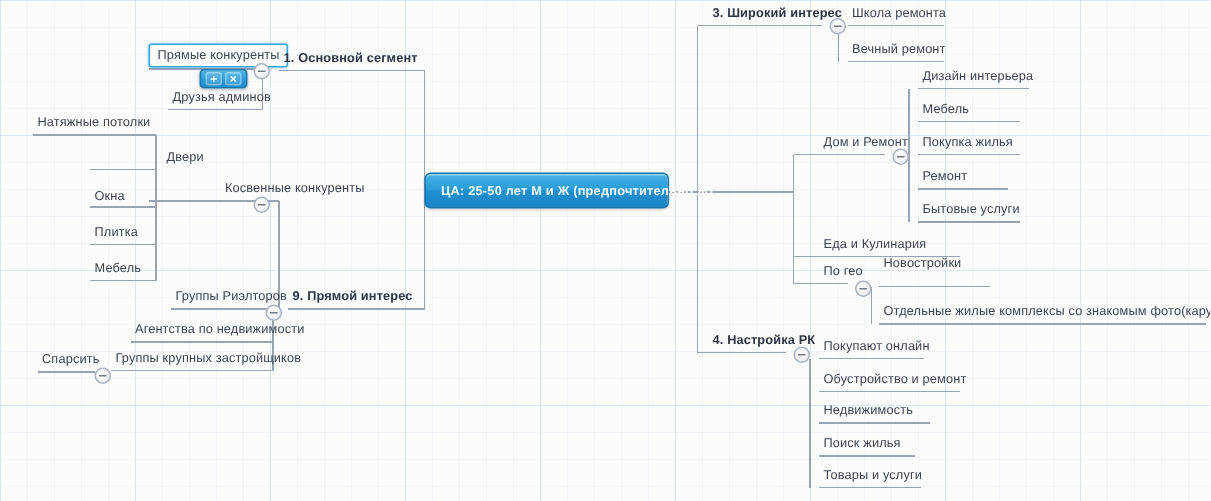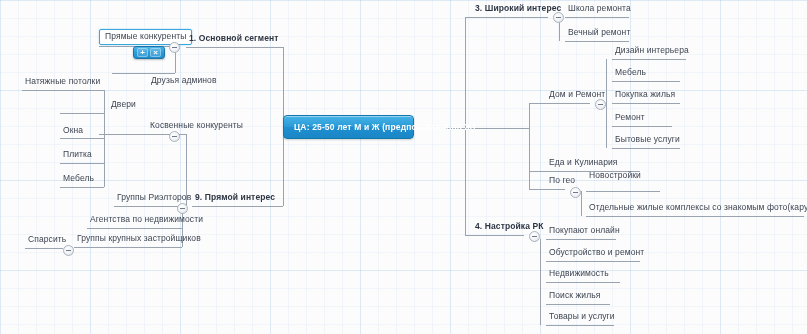--- a/index.html
+++ b/index.html
@@ -179,25 +179,25 @@
       <line x1="472" y1="235" x2="524" y2="235"></line>
       <line x1="546" y1="239" x2="616" y2="239"></line>
       <line x1="546" y1="261" x2="640" y2="261"></line>
       <line x1="546" y1="282" x2="620" y2="282"></line>
       <line x1="546" y1="304" x2="610" y2="304"></line>
       <line x1="546" y1="325" x2="614" y2="325"></line>
       <line x1="540" y1="239" x2="540" y2="325"></line>
     </g>
   </svg>
 
-  <div class="root" id="root-node" style="left: 283px; top: 115px; width: 131px; box-sizing: border-box;">ЦА: 25-50 лет М и Ж (предпочтительно Ж)</div>
+  <div class="root" id="root-node" style="left: 283px; top: 115px; width: 163px; box-sizing: border-box;">ЦА: 25-50 лет М и Ж (предпочтительно Ж)</div>
 
   <div id="nodes-layer">
       <div class="node selected" style="left: 99px; top: 45px;">Прямые конкуренты</div>
-      <div class="node" style="left: 112px; top: 88px; margin-left: 36px;">Друзья админов</div>
+      <div class="node" style="left: 112px; top: 72px;">Друзья админов</div>
       <div class="node branch" style="left: 186px; top: 46px;">1. Основной сегмент</div>
       <div class="node" style="left: 22px; top: 89px; text-align: center;">Натяжные потолки</div>
       <div class="node" style="left: 60px; top: 112px; margin-left: 48px;">Двери</div>
       <div class="node" style="left: 60px; top: 138px;">Окна</div>
       <div class="node" style="left: 60px; top: 162px;">Плитка</div>
       <div class="node" style="left: 60px; top: 186px;">Мебель</div>
       <div class="node" style="left: 99px; top: 133px; margin-left: 48px;">Косвенные конкуренты</div>
       <div class="node" style="left: 114px; top: 205px;">Группы Риэлторов</div>
       <div class="node branch" style="left: 192px; top: 205px;">9. Прямой интерес</div>
       <div class="node" style="left: 87px; top: 227px;">Агентства по недвижимости</div>

